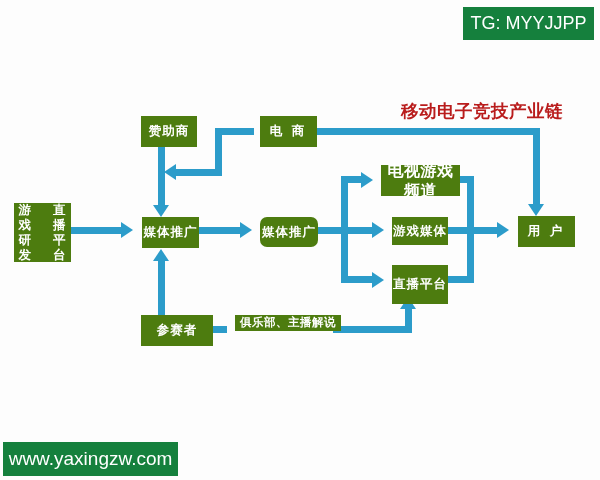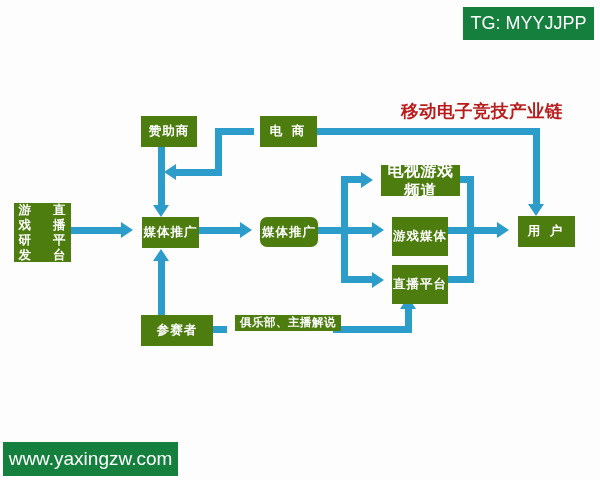--- a/index.html
+++ b/index.html
@@ -96,21 +96,21 @@
   <span>游戏研发</span>
   <span>直播平台</span>
 </div>
 
 <div class="node" style="left:134px;top:217px;width:57px;height:31px;">媒体推广</div>
 
 <div class="node" style="left:252px;top:217px;width:58px;height:30px;border-radius:7px;">媒体推广</div>
 
 <div class="node" style="left:373px;top:165px;width:79px;height:31px;font-size:16px;letter-spacing:0.5px;">电视游戏频道</div>
 
-<div class="node" style="left:384px;top:217px;width:56px;height:39px;">游戏媒体</div>
+<div class="node" style="left:384px;top:217px;width:56px;height:28px;">游戏媒体</div>
 
 <div class="node" style="left:384px;top:265px;width:56px;height:39px;">直播平台</div>
 
 <div class="node" style="left:510px;top:216px;width:57px;height:31px;letter-spacing:3px;">用 户</div>
 
 <div class="node" style="left:133px;top:315px;width:72px;height:31px;">参赛者</div>
 
 <div class="node" style="left:227px;top:315px;width:106px;height:16px;font-size:11.5px;letter-spacing:0.5px;">俱乐部、主播解说</div>
 
 </body></html>

